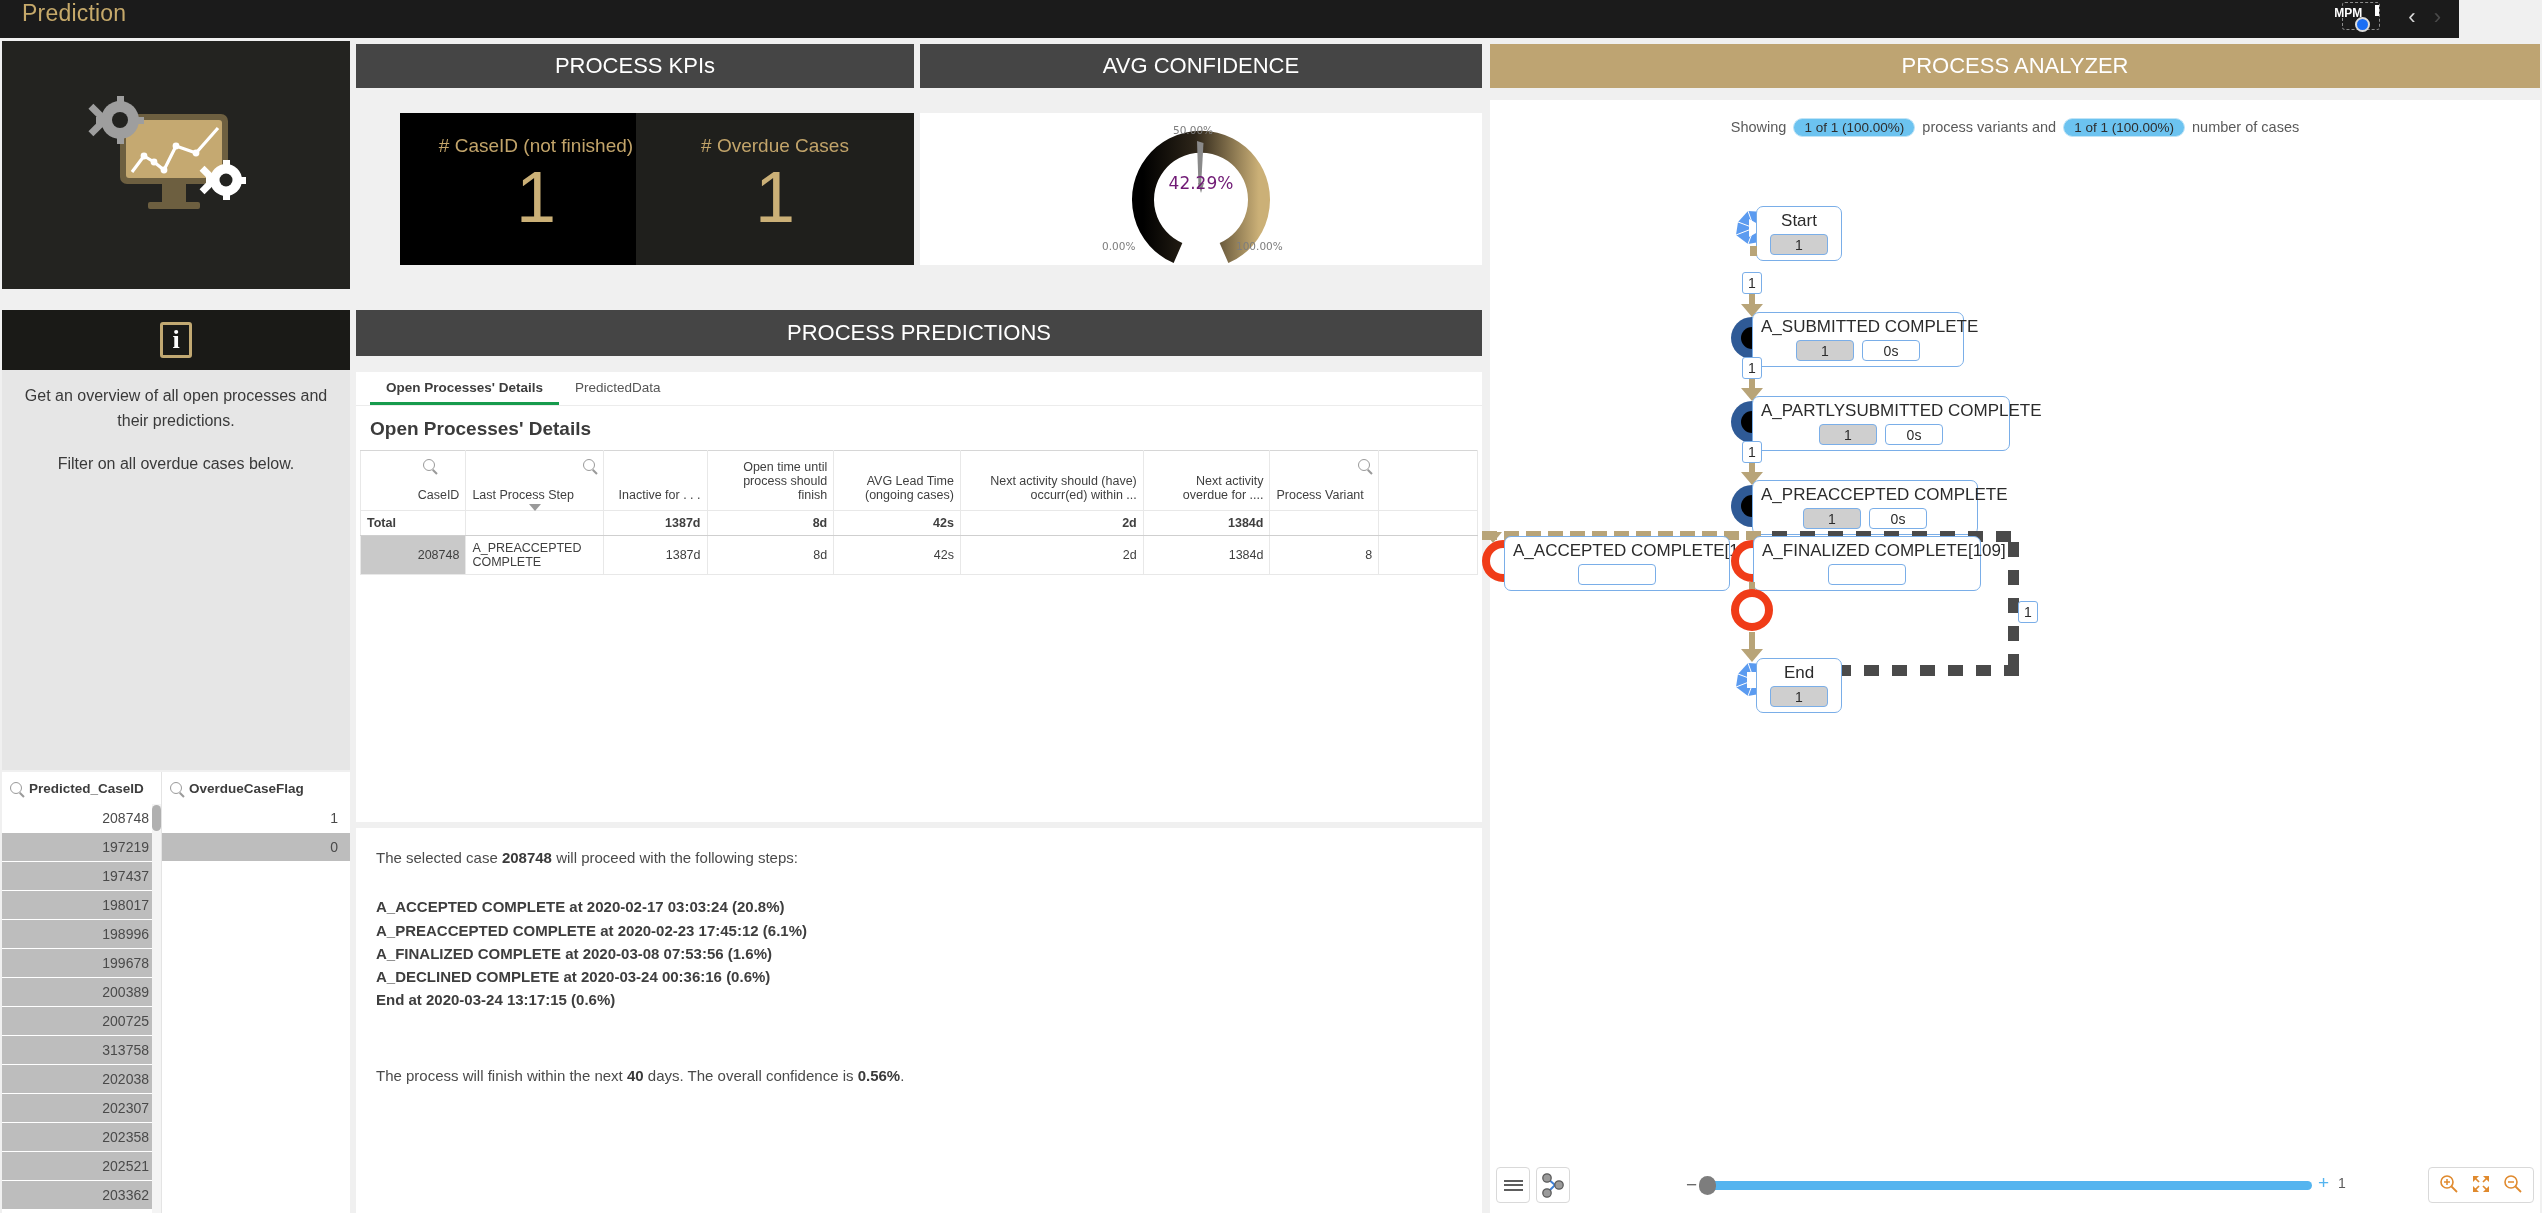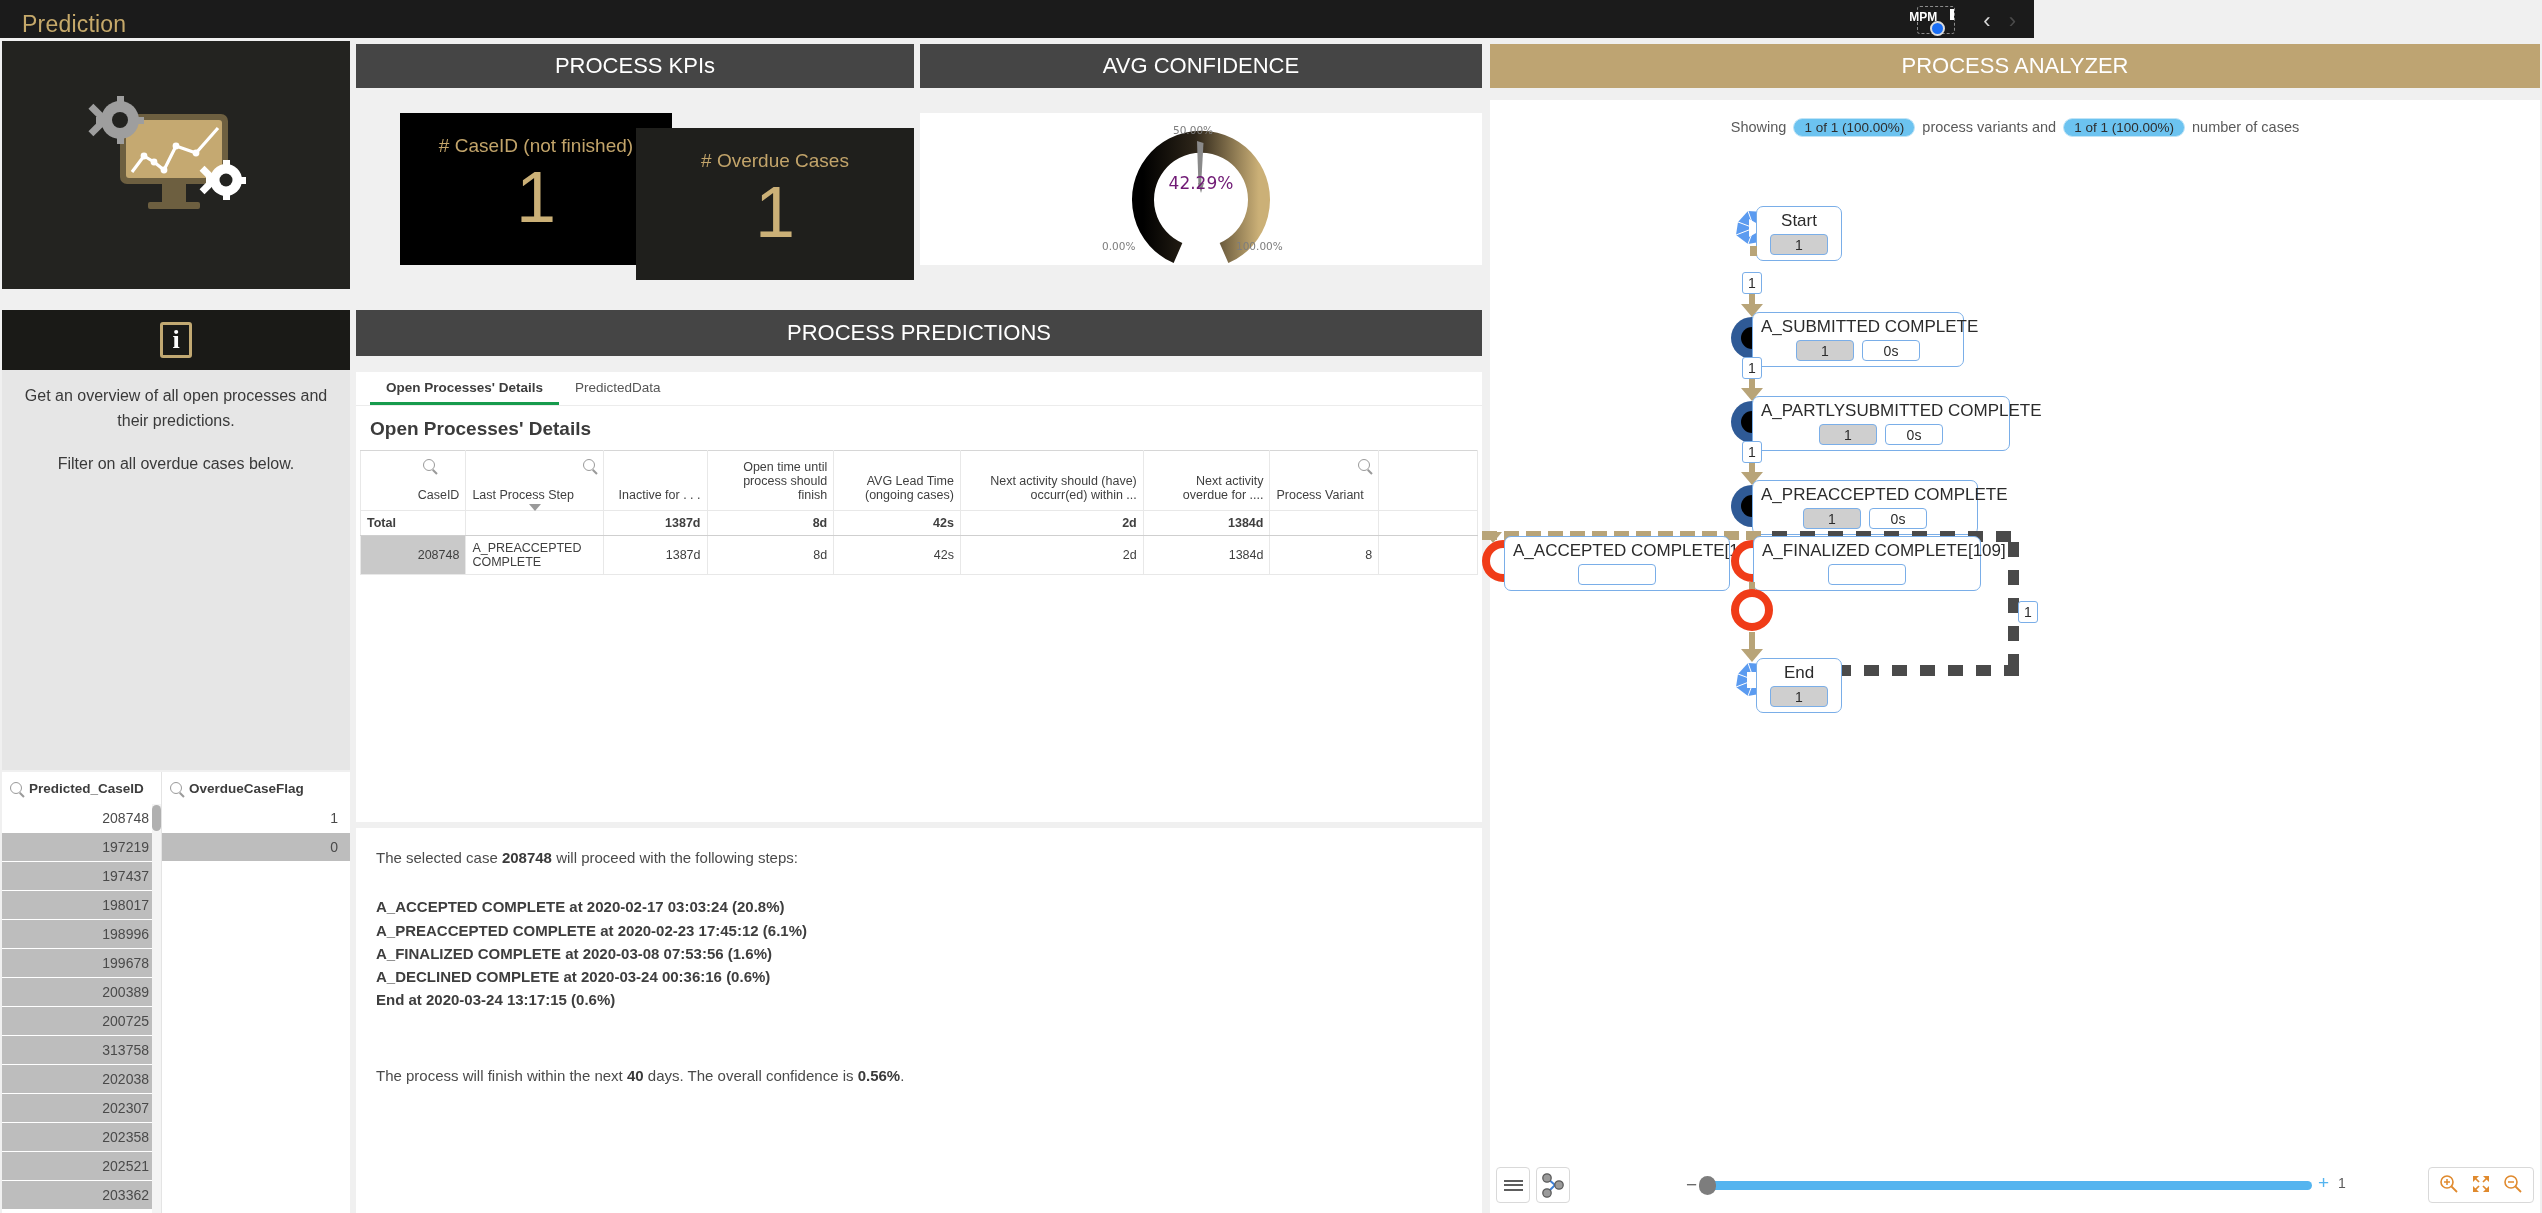--- a/index.html
+++ b/index.html
@@ -1,21 +1,21 @@
 <!DOCTYPE html>
 <html><head>
 <meta charset="utf-8">
 <style>
   * { box-sizing: border-box; margin:0; padding:0; }
   html,body { width:2542px; height:1213px; background:#f0f0f0; overflow:hidden;
     font-family:"Liberation Sans", sans-serif; }
 
   
-  .topbar { position:absolute; left:0; top:0; width:2034px; height:38px;
-    background:#1b1b1b; display:flex; align-items:flex-end; }
+  .topbar { position:absolute; left:0; top:0; width:2459px; height:38px;
+    background:#1b1b1b; display:flex; align-items:flex-start; }
   .topbar-title { color:#c6a96a; font-size:23px; padding-left:22px; letter-spacing:.2px;}
   .topbar-right { margin-left:auto; display:flex; align-items:center; gap:18px; padding-right:18px; }
   .mpm-logo { position:relative; width:62px; height:34px; }
   .mpm-logo .mpm-frame { position:absolute; left:14px; top:2px; width:38px; height:28px;
     border:1px dashed #8c8c8c; border-radius:3px; }
   .mpm-logo .mpm-text { position:absolute; left:6px; top:6px; font-size:12px;
     font-weight:bold; color:#ffffff; letter-spacing:0px; }
   .mpm-logo .mpm-m1 { color:#ffffff; }
   .mpm-logo .mpm-dot { position:absolute; left:27px; top:17px; width:15px; height:15px;
     border-radius:50%; background:#1a6ef5; border:2px solid #dcdcdc; }
@@ -58,21 +58,21 @@
     padding-right:12px; border-bottom:1px solid #ffffff; }
   .lt-row.sel { background:#ffffff; }
   .lt-row.grey { background:#bdbdbd; }
   .lt-scroll { position:absolute; right:0px; top:32px; width:9px; height:409px; background:#f4f4f4;}
   .lt-scroll i { position:absolute; left:0; top:1px; width:9px; height:26px;
     background:#b0b0b0; border-radius:5px; display:block;}
 
   
   .kpi-head { position:absolute; left:356px; top:44px; width:558px; height:44px; }
   .kpi-a { position:absolute; left:356px; top:113px; width:272px; height:152px; background:#000000;margin-left:44px;}
-  .kpi-b { position:absolute; left:636px; top:113px; width:278px; height:152px; background:#1f1f1c;margin-top:15px;}
+  .kpi-b { position:absolute; left:636px; top:113px; width:278px; height:152px; background:#1f1f1c;}
   .kpi-label { color:#c2a46a; font-size:19px; text-align:center; padding-top:22px; }
   .kpi-value { color:#cbb077; font-size:72px; text-align:center; line-height:1; padding-top:4px;
     font-weight:300; }
 
   
   .conf-head { position:absolute; left:920px; top:44px; width:562px; height:44px; }
   .conf-body { position:absolute; left:920px; top:113px; width:562px; height:152px; background:#ffffff;}
   .gauge-wrap { position:relative; width:562px; height:152px; }
   .gauge-val { position:absolute; left:0; right:0; top:60px; text-align:center;
     font-size:17px; color:#701a75; font-family:"DejaVu Sans", sans-serif; }

